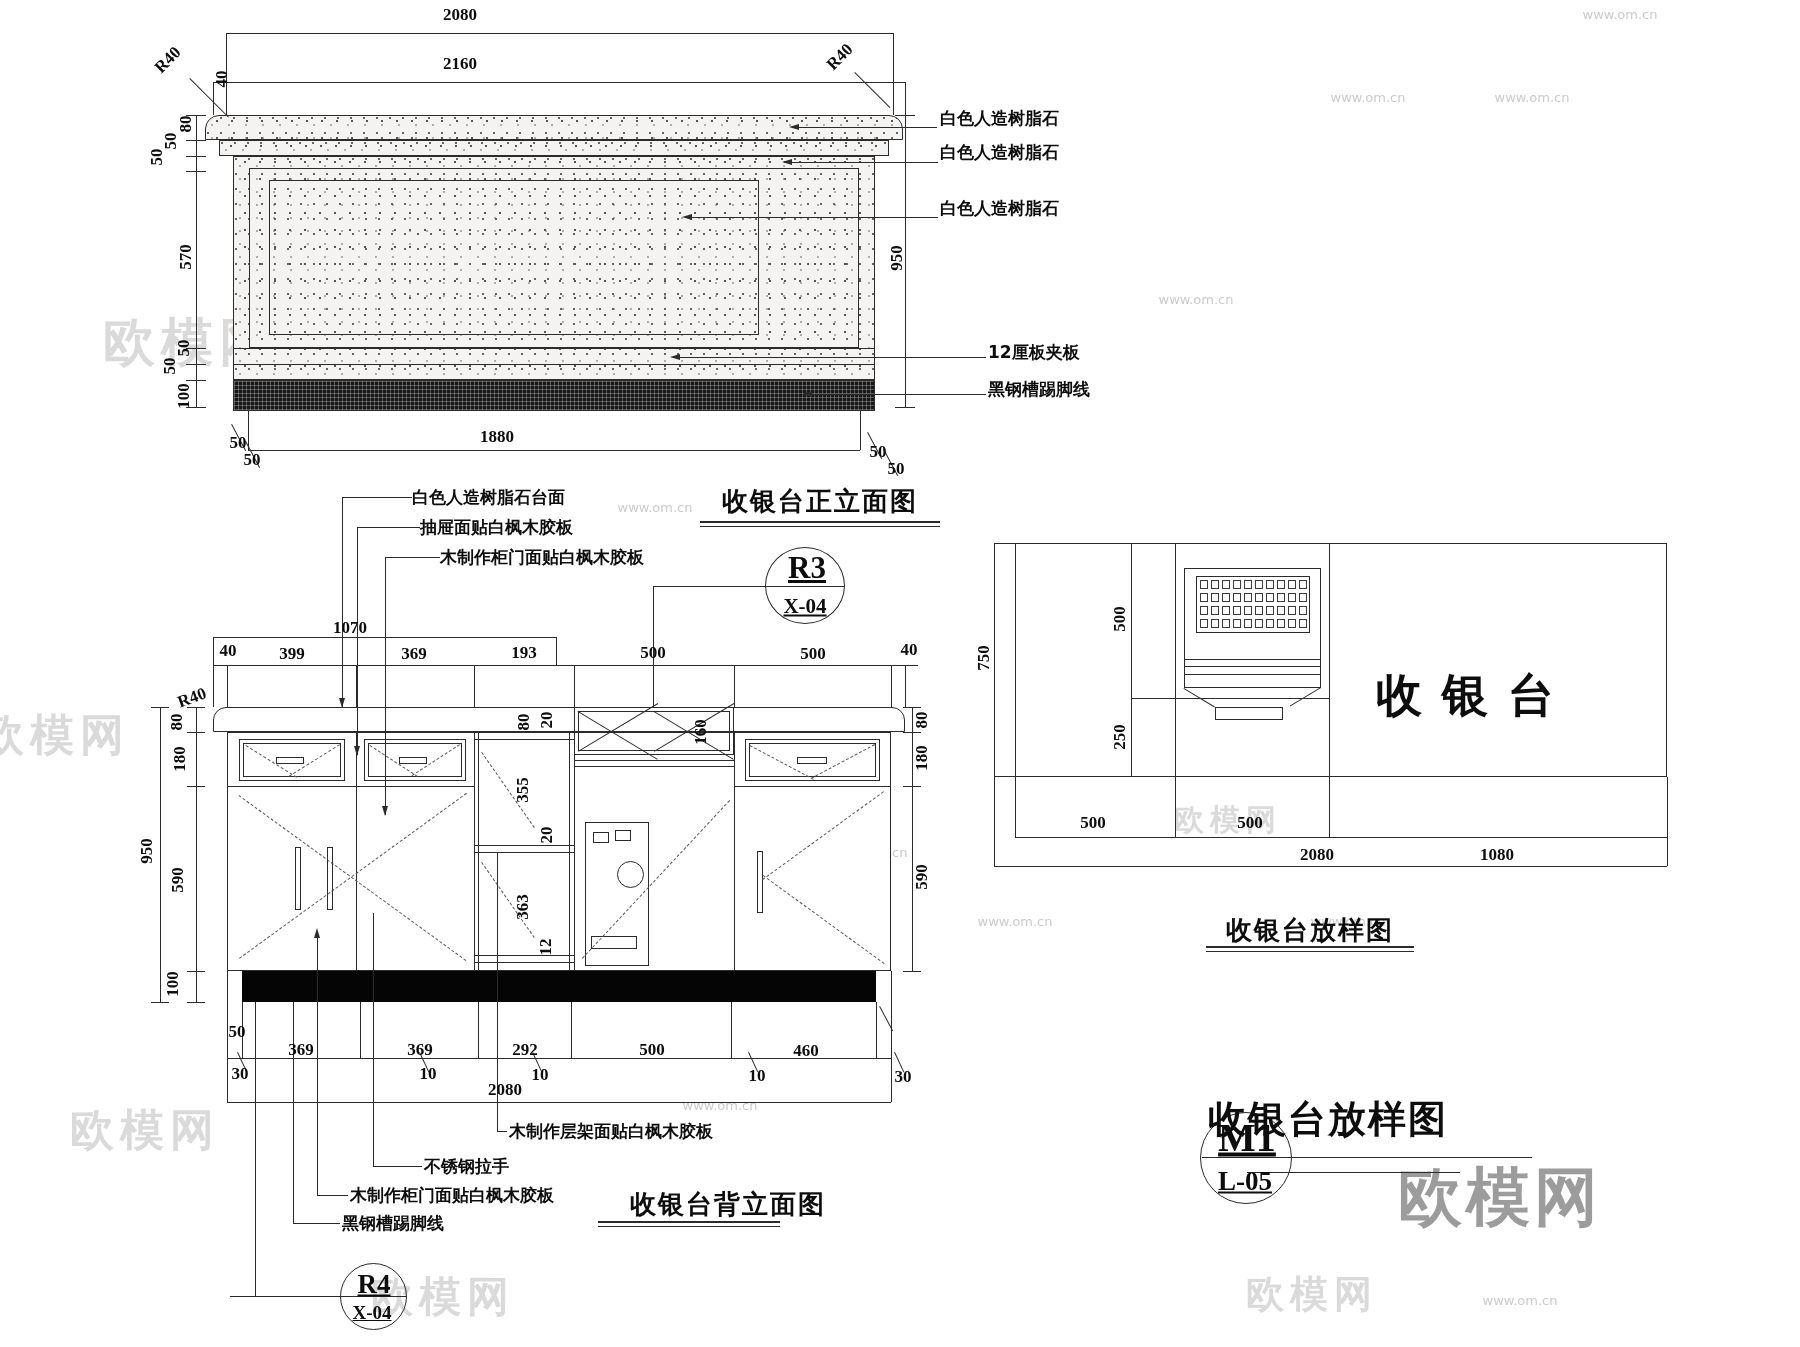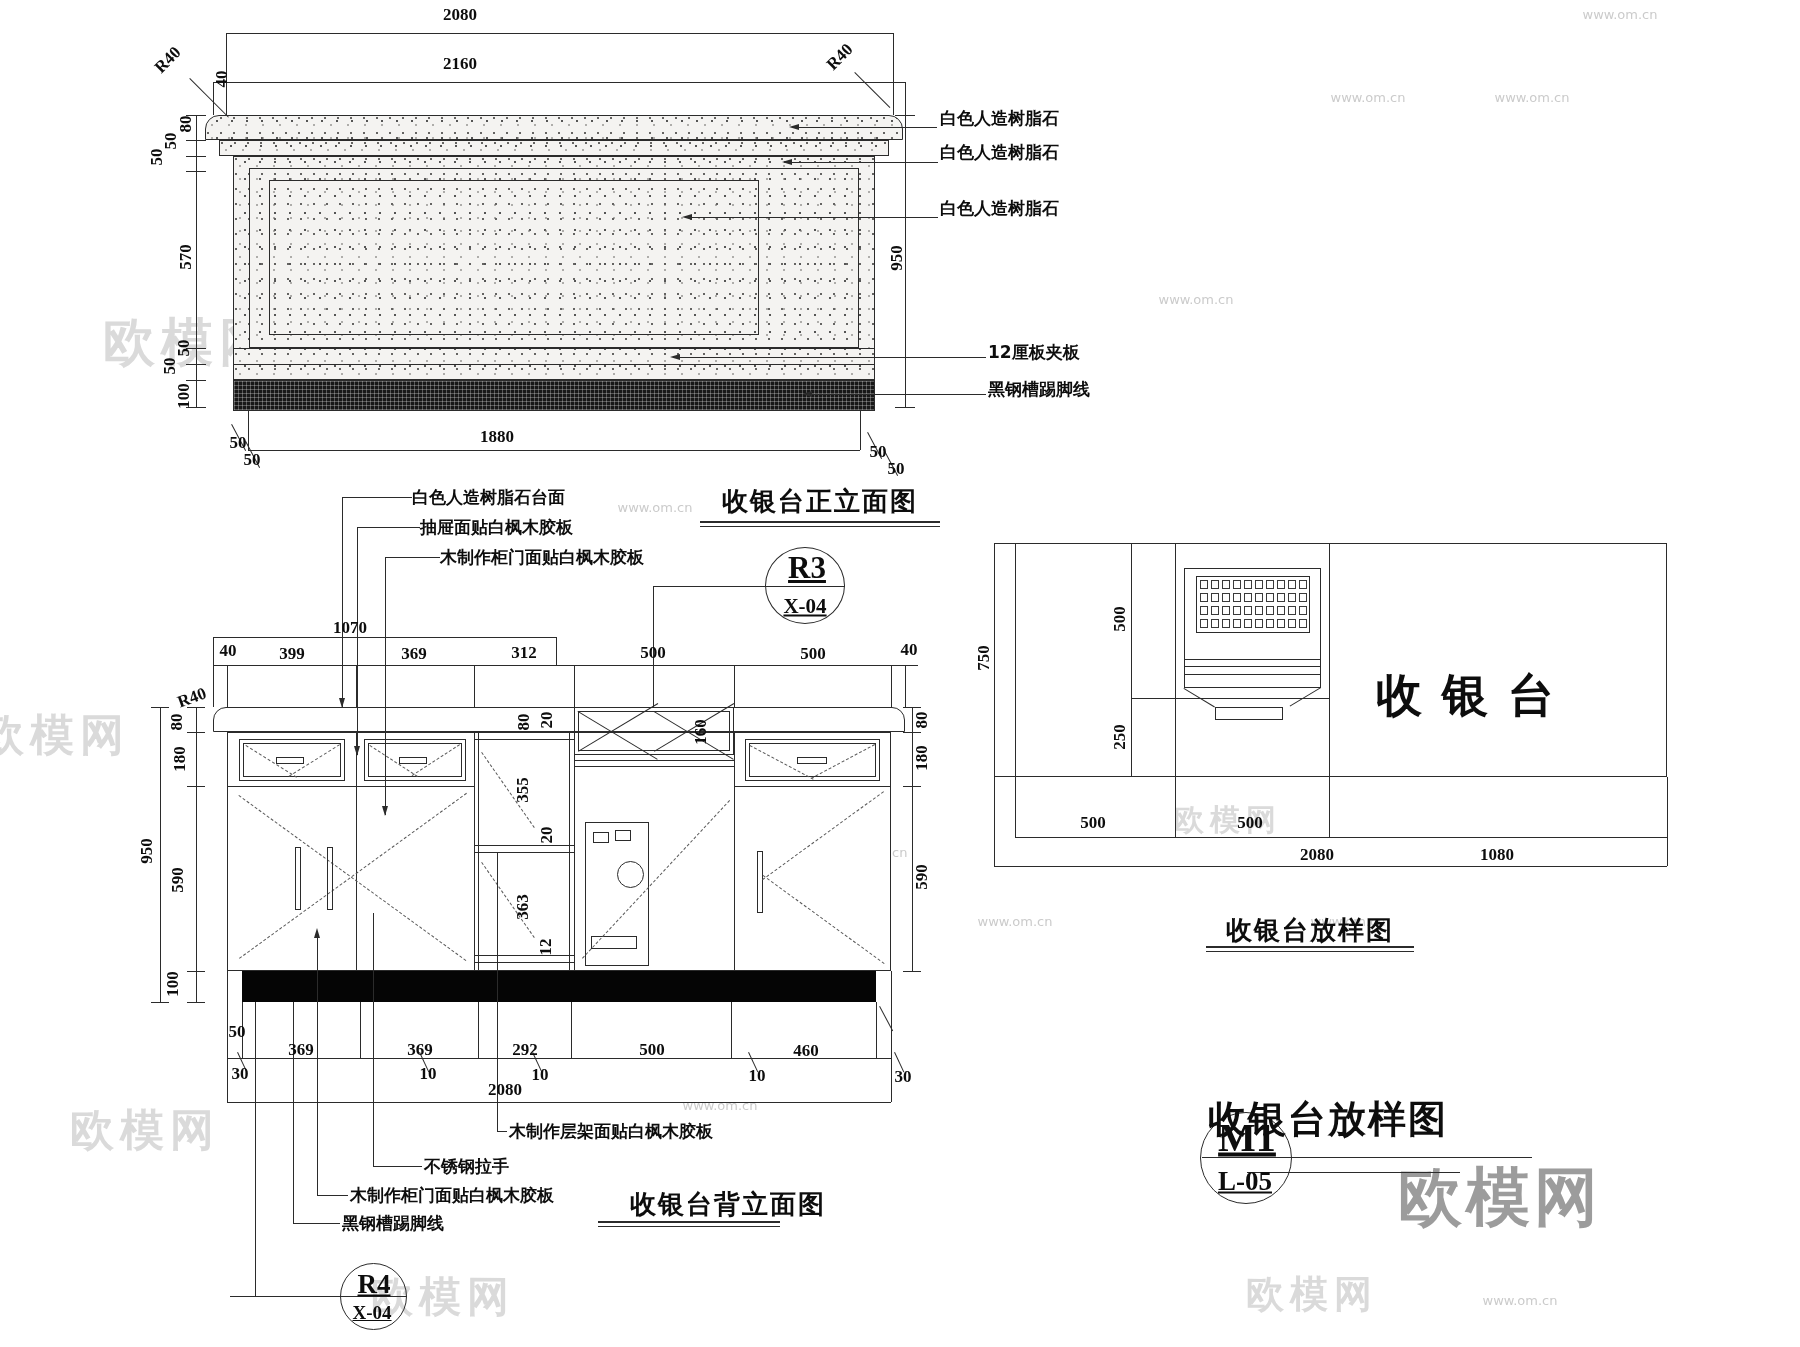--- a/index.html
+++ b/index.html
@@ -276,21 +276,21 @@
     <i class="l" style="left:317px;top:1195px;width:31px;height:1px"></i>
     <i class="l" style="left:293px;top:1002px;width:1px;height:221px"></i>
     <i class="l" style="left:293px;top:1223px;width:47px;height:1px"></i>
     <i class="l" style="left:255px;top:1002px;width:1px;height:294px"></i>
     <i class="l" style="left:230px;top:1296px;width:110px;height:1px"></i>
 
     <span class="dim c" style="left:350px;top:628px">1070</span>
     <span class="dim c" style="left:228px;top:651px">40</span>
     <span class="dim c" style="left:292px;top:654px">399</span>
     <span class="dim c" style="left:414px;top:654px">369</span>
-    <span class="dim c" style="left:524px;top:653px">312</span>
+    <span class="dim c" style="left:524px;top:653px">193</span>
     <span class="dim c" style="left:653px;top:653px">500</span>
     <span class="dim c" style="left:813px;top:654px">500</span>
     <span class="dim c" style="left:909px;top:650px">40</span>
     <span class="dim" style="left:192px;top:698px;transform:translate(-50%,-50%) rotate(-20deg)">R40</span>
     <span class="dim v" style="left:177px;top:722px">80</span>
     <span class="dim v" style="left:180px;top:759px">180</span>
     <span class="dim v" style="left:147px;top:851px">950</span>
     <span class="dim v" style="left:178px;top:880px">590</span>
     <span class="dim v" style="left:173px;top:984px">100</span>
     <span class="dim v" style="left:922px;top:720px">80</span>

